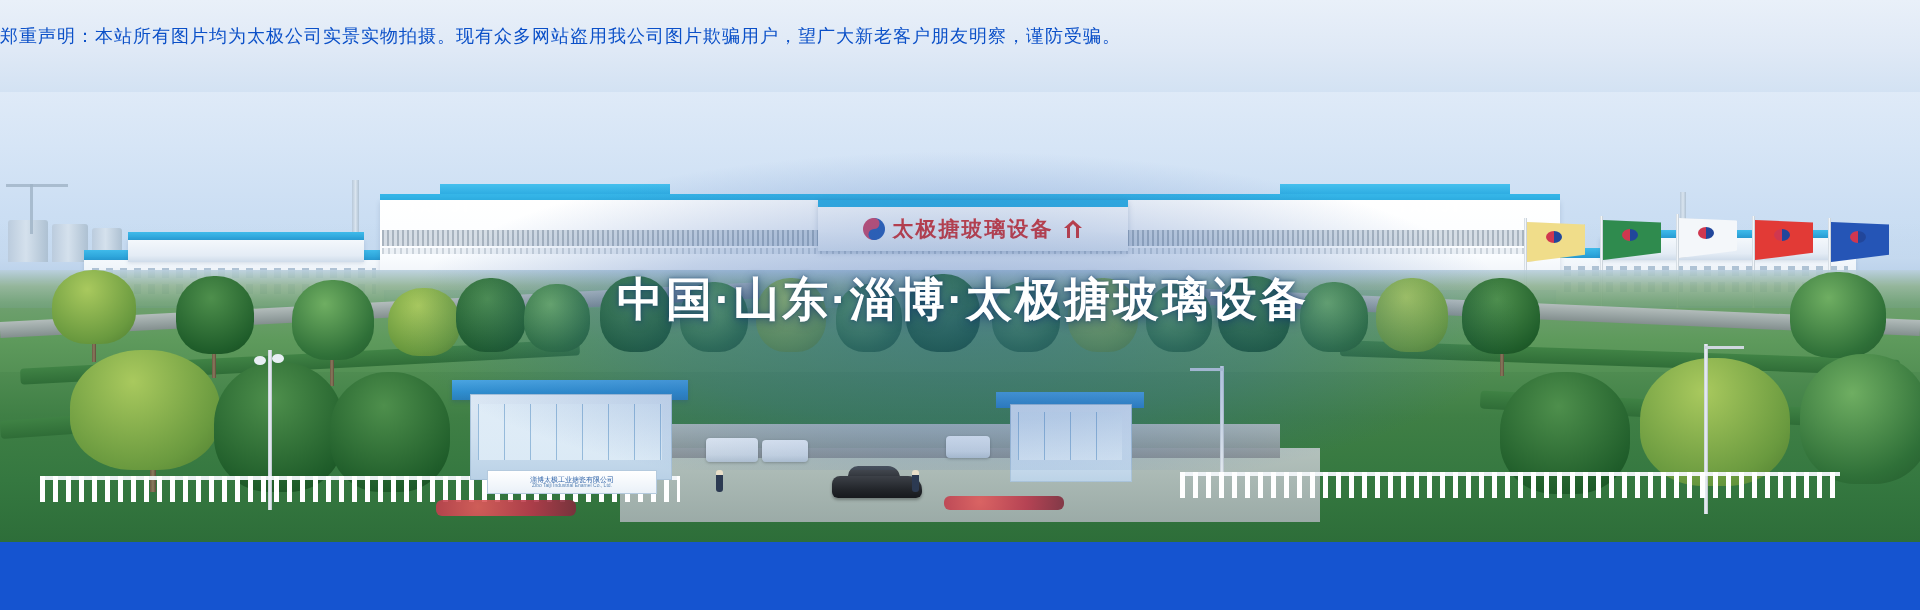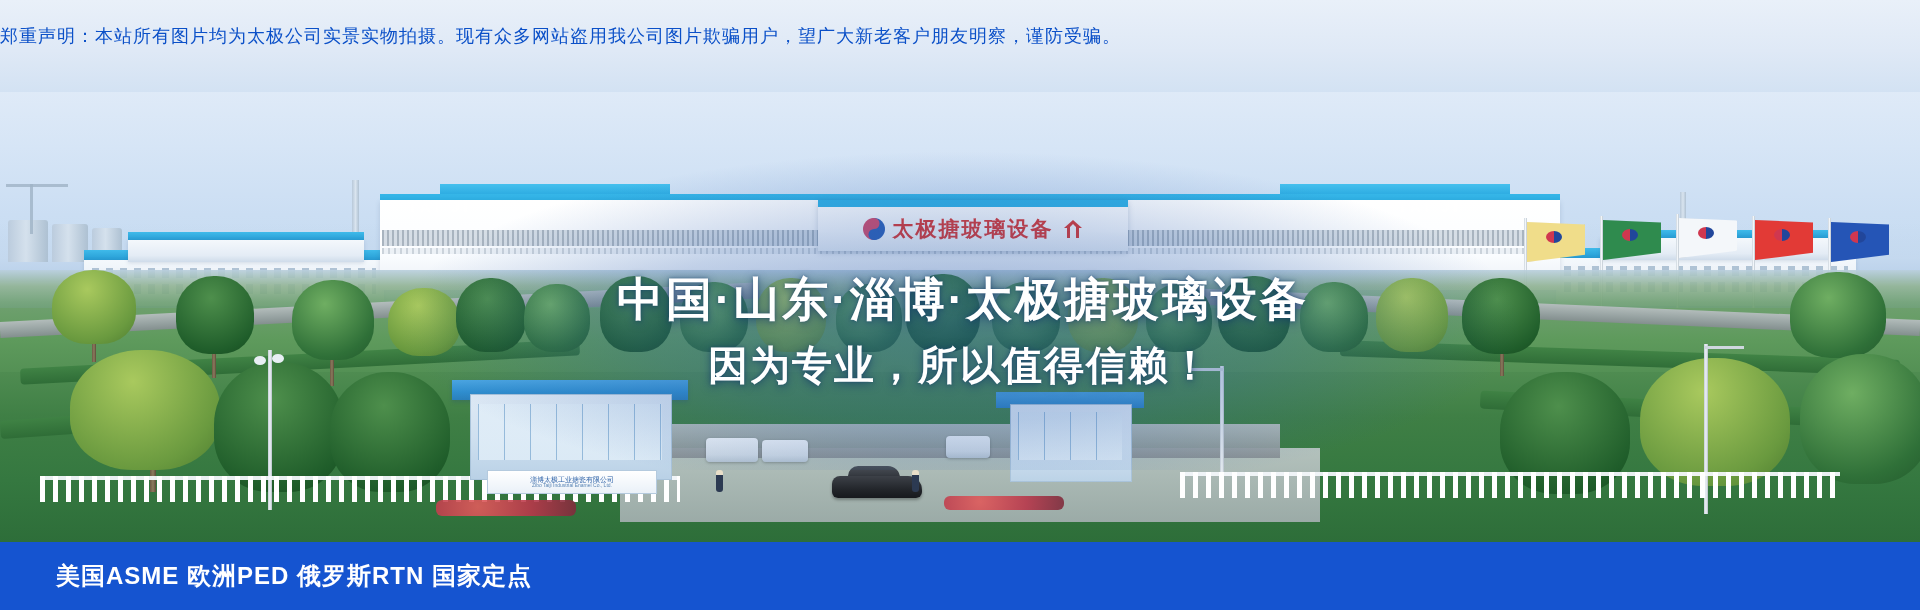--- a/index.html
+++ b/index.html
@@ -584,20 +584,18 @@
     <div class="person" style="left:912px; top:398px;"></div>
 
     <div class="flowerbed" style="left:436px; top:428px; width:140px; height:16px;"></div>
     <div class="flowerbed" style="left:944px; top:424px; width:120px; height:14px;"></div>
   </div>
 
   <div class="blue-veil"></div>
 
   <div class="headline">
     <div class="h1">中国·山东·淄博·太极搪玻璃设备</div>
-    <div class="h2">因为专业，所以值得信赖！</div>
   </div>
 
   <div class="bottom-bar">
-    <div class="bottom-left">美国ASME  欧洲PED 俄罗斯RTN 国家定点</div>
   </div>
 
 </div>
 
 </body></html>

